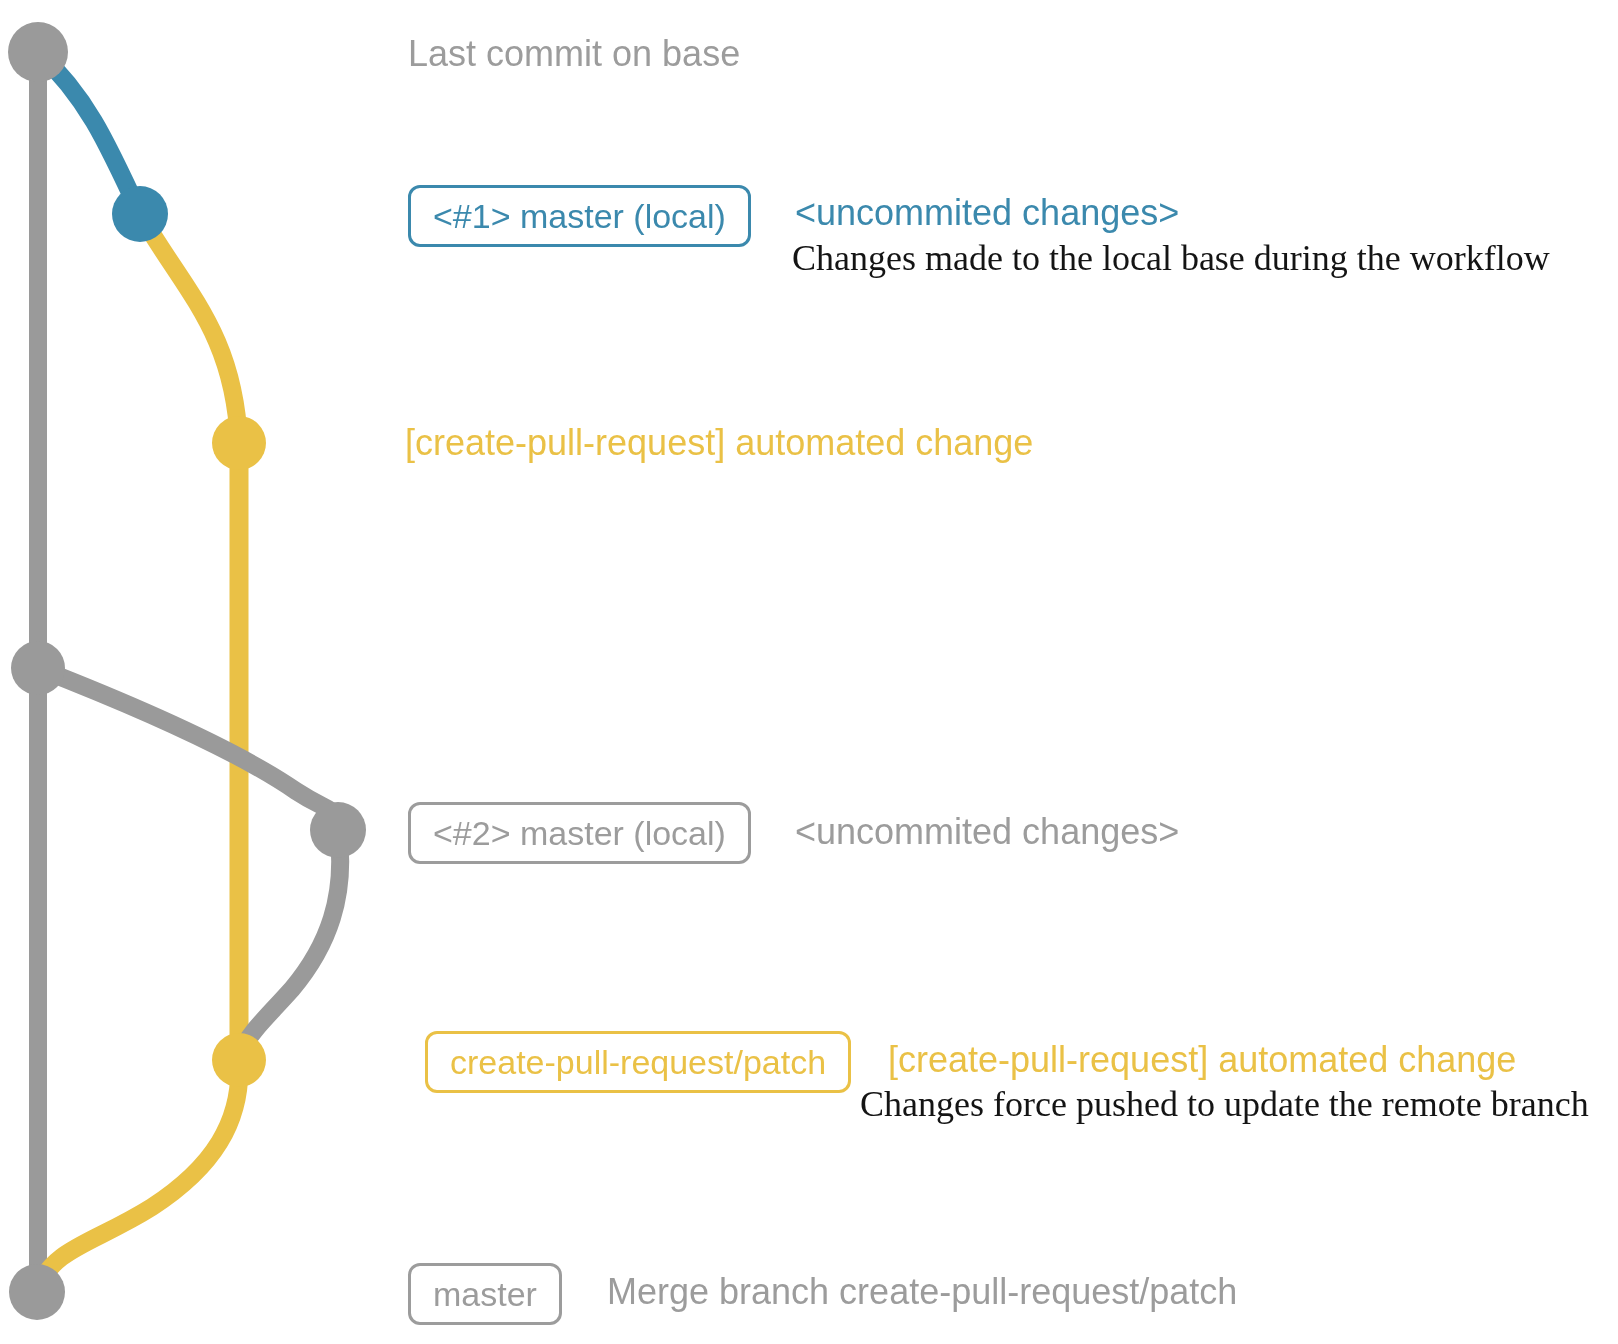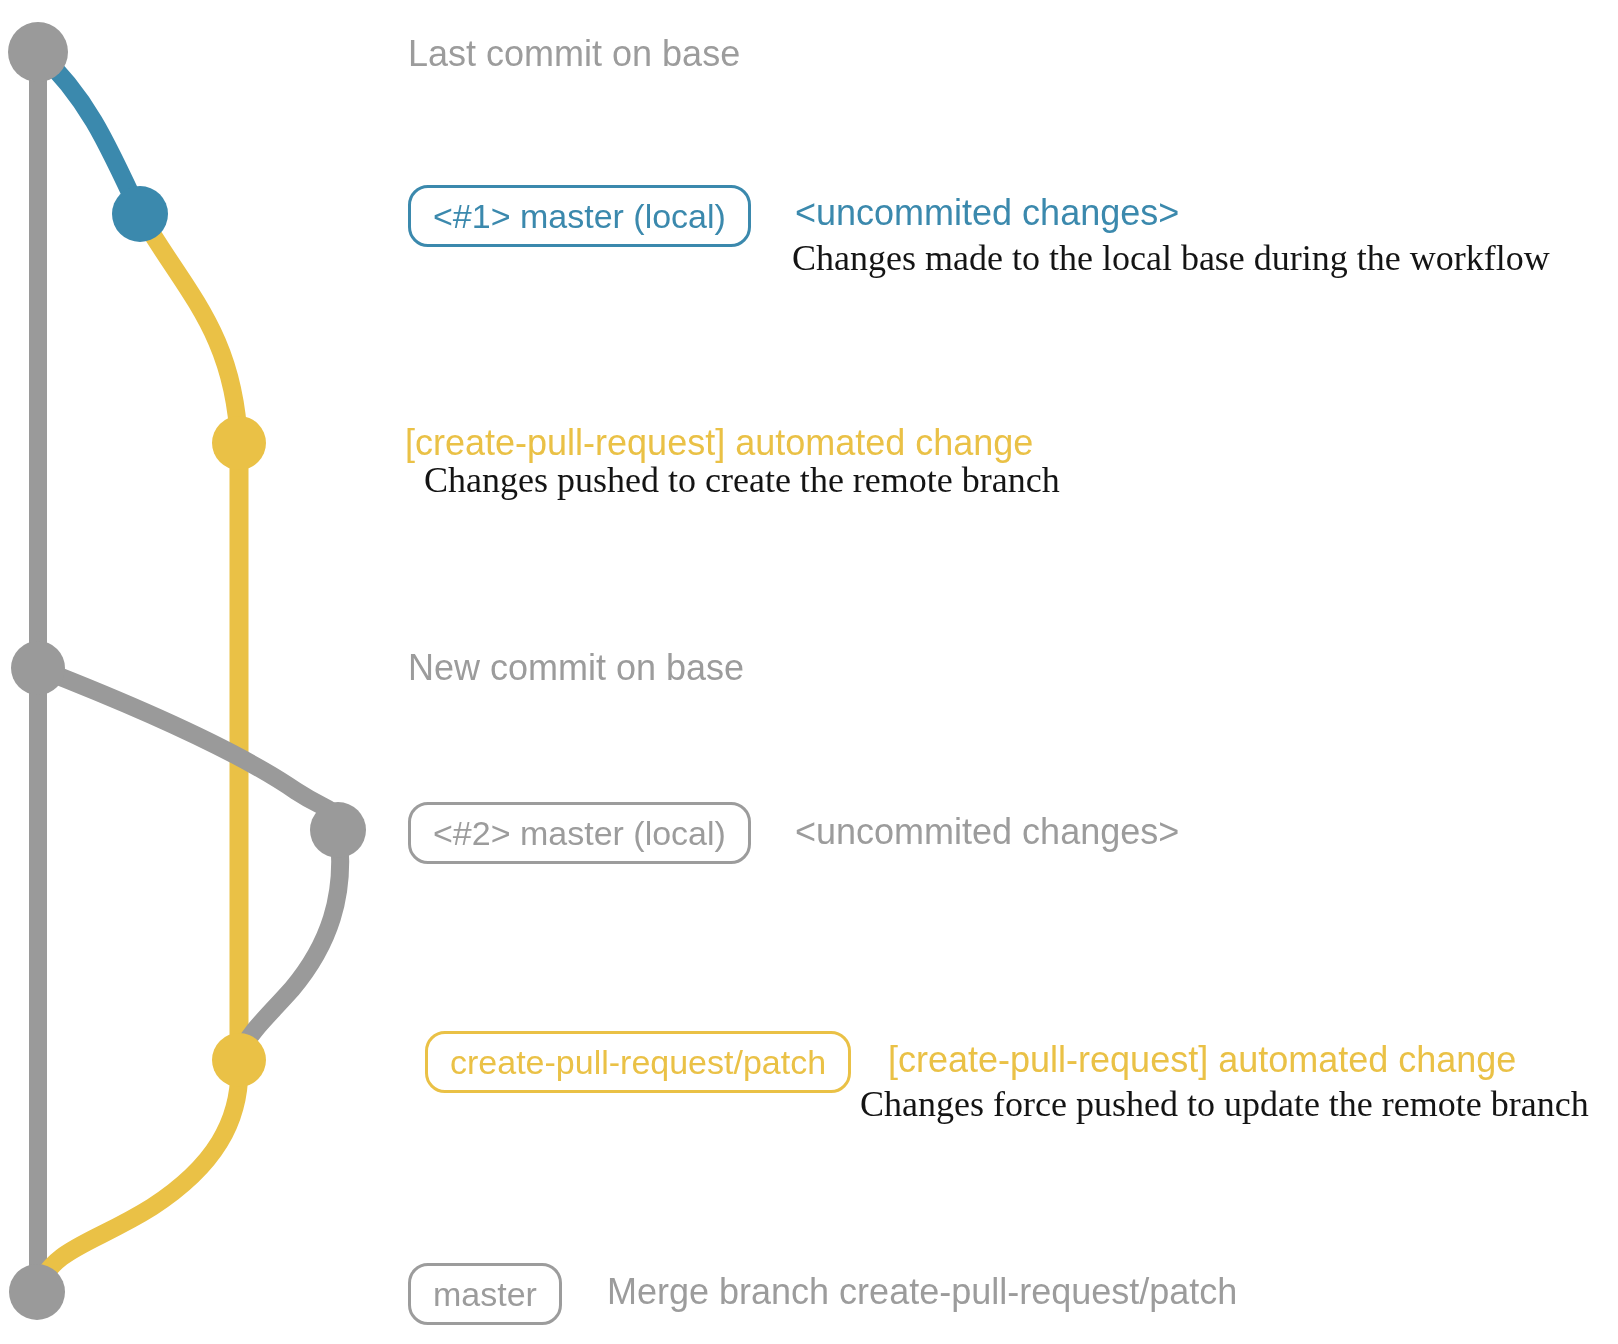--- a/index.html
+++ b/index.html
@@ -17,21 +17,21 @@
   .lbl-yellow{font-size:36px;color:#eac146;line-height:40px;}
   .lbl-gray{font-size:36px;color:#9c9c9c;line-height:40px;}
   .desc{
     font-family:"Liberation Serif", serif;
     font-size:36px;color:#141414;line-height:36px;
   }
   .badge{
     position:absolute;
     display:inline-flex;align-items:center;justify-content:center;
     height:56px;padding:0 22px;
-    border:3px solid;border-radius:20px;
+    border:3px solid;border-radius:12px;
     font-size:34px;white-space:nowrap;
     background:#ffffff;
   }
   .badge.blue{border-color:#3b89ad;color:#3b89ad;}
   .badge.gray{border-color:#9c9c9c;color:#9c9c9c;}
   .badge.yellow{border-color:#eac146;color:#eac146;margin-left:20px;}
 </style>
 </head>
 <body>
 
@@ -62,23 +62,21 @@
     <circle cx="37" cy="1292" r="28" fill="#9a9a9a"></circle>
   </svg>
 
   <div class="txt hdr" style="left:408px;top:34px">Last commit on base</div>
 
   <div class="badge blue" style="left:408px;top:185px">&lt;#1&gt; master (local)</div>
   <div class="txt lbl-blue" style="left:795px;top:193px">&lt;uncommited changes&gt;</div>
   <div class="txt desc" style="left:792px;top:240px">Changes made to the local base during the workflow</div>
 
   <div class="txt lbl-yellow" style="left:405px;top:423px">[create-pull-request] automated change</div>
-  <div class="txt desc" style="left:424px;top:462px">Changes pushed to create the remote branch</div>
 
-  <div class="txt hdr" style="left:408px;top:648px">New commit on base</div>
 
   <div class="badge gray" style="left:408px;top:802px">&lt;#2&gt; master (local)</div>
   <div class="txt lbl-gray" style="left:795px;top:812px">&lt;uncommited changes&gt;</div>
 
   <div class="badge yellow" style="left:405px;top:1031px">create-pull-request/patch</div>
   <div class="txt lbl-yellow" style="left:888px;top:1040px">[create-pull-request] automated change</div>
   <div class="txt desc" style="left:860px;top:1086px">Changes force pushed to update the remote branch</div>
 
   <div class="badge gray" style="left:408px;top:1263px">master</div>
   <div class="txt lbl-gray" style="left:607px;top:1272px">Merge branch create-pull-request/patch</div>

